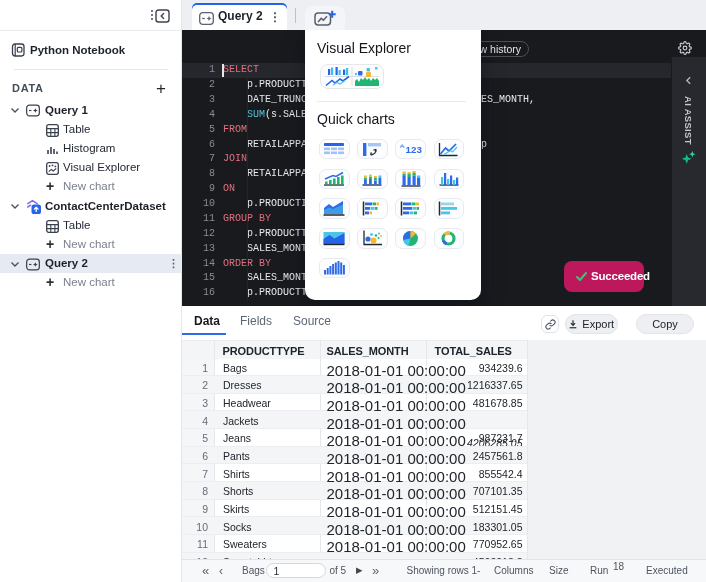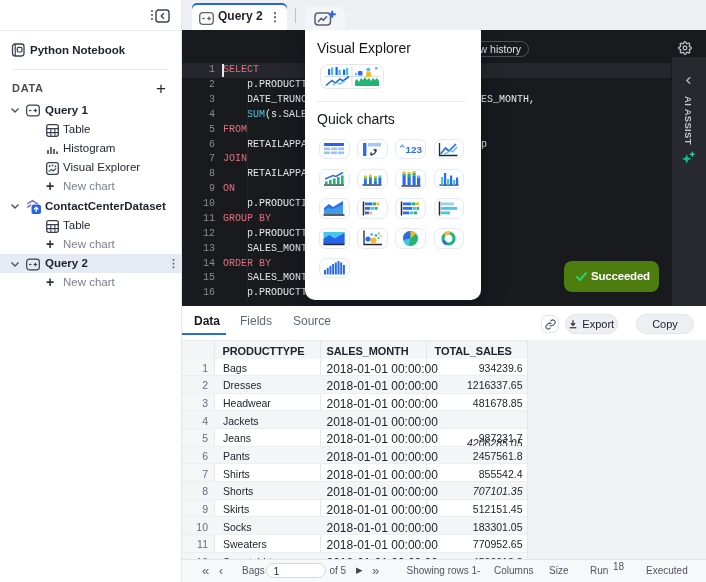--- a/index.html
+++ b/index.html
@@ -28,21 +28,21 @@
 
 #editor { left:182px; top:30px; width:524px; height:276px; background:#191a1e; }
 #runbtn { left:196px; top:36.5px; width:95px; height:18.5px; background:#2b62e9; border-radius:9.5px; color:#fff; font-size:12px; font-weight:600; text-align:center; line-height:18px; }
 #viewhist { left:462px; top:40.5px; width:67px; height:16px; border:1px solid #4b4f57; border-radius:9px; color:#e3e5e9; font-size:10.5px; line-height:14.5px; text-align:right; padding-right:7px; }
 #line1hl { left:182px; top:63px; width:489px; height:14.9px; background:#26272c; }
 #gutter { left:181px; top:63.2px; width:34px; text-align:right; font-family:"Liberation Mono", monospace; font-size:10px; line-height:14.87px; color:#878d96; white-space:pre; }
 #code { left:223px; top:63.2px; font-family:"Liberation Mono", monospace; font-size:10px; line-height:14.87px; color:#e6e8ea; white-space:pre; }
 #code .kw { color:#e0707f; }
 #code .fn { color:#4fc4dd; }
 #cursor { left:222px; top:64px; width:1.5px; height:13px; background:#e8e8e8; }
-#succeeded { left:564px; top:261px; width:95px; height:31px; background:#4d7c0f; border-radius:8px; }
+#succeeded { left:564px; top:261px; width:80px; height:31px; background:#be185d; border-radius:8px; }
 #succeeded .txt { position:absolute; left:27px; top:9px; font-size:11.5px; font-weight:700; color:#fff; letter-spacing:-0.2px; }
 
 
 #aistrip { left:672px; top:57px; width:34px; height:249px; background:#27292e; }
 #ai-label { left:683px; top:96px; width:11px; writing-mode:vertical-rl; text-orientation:mixed; font-size:9.5px; font-weight:700; letter-spacing:0.3px; color:#c3c8cf; line-height:11px; }
 #ai-chev { left:684.5px; top:75.5px; }
 
 
 #popup { left:305px; top:30px; width:176px; height:270px; background:#fff; border-radius:0 0 10px 10px; box-shadow:0 10px 24px rgba(10,15,30,0.32), 0 2px 8px rgba(10,15,30,0.18); clip-path:inset(0px -30px -6px -30px); }
 #popup h1 { position:absolute; font-size:14px; font-weight:500; color:#14171c; letter-spacing:0px; }
@@ -57,21 +57,21 @@
 .rtab { position:absolute; top:314px; font-size:12px; }
 #tab-underline { left:182px; top:332.5px; width:44px; height:2.5px; background:#2e6be6; }
 .pill { position:absolute; top:314px; height:19.5px; background:#edeff2; border:0.5px solid #e2e4e9; border-radius:10px; font-size:11px; color:#20242b; display:flex; align-items:center; justify-content:center; }
 #tbl-header { left:182px; top:340px; width:524px; height:18.5px; background:#f4f5f7; border-top:1px solid #ebedf0; }
 .hlabel { position:absolute; top:344.5px; font-size:11px; font-weight:700; color:#20252c; letter-spacing:-0.1px; }
 .vline { position:absolute; width:1px; background:#e5e7eb; top:340px; height:219px; }
 .rownumcol { left:182px; top:358.5px; width:31.5px; height:200.5px; background:#f5f6f8; }
 .trow { position:absolute; left:182px; width:345px; height:17.65px; border-bottom:1px solid #eceef1; }
 .rnum { position:absolute; width:26px; text-align:right; font-size:10.5px; color:#636c79; }
 .c1 { position:absolute; left:223px; font-size:10.5px; color:#20252c; }
-.c2 { position:absolute; left:326.5px; font-size:12px; color:#20252c; }
+.c2 { position:absolute; left:326.5px; font-size:15px; color:#20252c; }
 .c3 { position:absolute; width:100px; left:422.5px; text-align:right; font-size:10.5px; color:#20252c; }
 
 
 #statusbar { left:182px; top:559px; width:524px; height:23px; background:#f7f8f9; border-top:1px solid #e2e4e8; }
 .sb-item { position:absolute; font-size:10px; color:#4d5560; }
 #page-input { left:265.5px; top:562.5px; width:60px; height:15px; background:#fff; border:1px solid #d4d8de; border-radius:8px; font-size:10.5px; color:#2a2f37; line-height:14px; padding-left:7px; }
 </style>
 </head>
 <body>
 <div id="app">
@@ -306,21 +306,21 @@
     <div class="c3 abs" style="top:449.95px;">2457561.8</div>
     <div class="trow" style="top:464.4px;"></div>
     <div class="rnum abs" style="left:182px; top:467.59999999999997px;">7</div>
     <div class="c1 abs" style="top:467.59999999999997px;">Shirts</div>
     <div class="c2 abs" style="top:467.59999999999997px;">2018-01-01 00:00:00</div>
     <div class="c3 abs" style="top:467.59999999999997px;">855542.4</div>
     <div class="trow" style="top:482.04999999999995px;background:#f4f5f6;"></div>
     <div class="rnum abs" style="left:182px; top:485.24999999999994px;">8</div>
     <div class="c1 abs" style="top:485.24999999999994px;">Shorts</div>
     <div class="c2 abs" style="top:485.24999999999994px;">2018-01-01 00:00:00</div>
-    <div class="c3 abs" style="top:485.24999999999994px;font-style:italic;">707101.35</div>
+    <div class="c3 abs" style="top:485.24999999999994px;">707101.35</div>
     <div class="trow" style="top:499.7px;"></div>
     <div class="rnum abs" style="left:182px; top:502.9px;">9</div>
     <div class="c1 abs" style="top:502.9px;">Skirts</div>
     <div class="c2 abs" style="top:502.9px;">2018-01-01 00:00:00</div>
     <div class="c3 abs" style="top:502.9px;">512151.45</div>
     <div class="trow" style="top:517.35px;background:#f4f5f6;"></div>
     <div class="rnum abs" style="left:182px; top:520.5500000000001px;">10</div>
     <div class="c1 abs" style="top:520.5500000000001px;">Socks</div>
     <div class="c2 abs" style="top:520.5500000000001px;">2018-01-01 00:00:00</div>
     <div class="c3 abs" style="top:520.5500000000001px;">183301.05</div>

